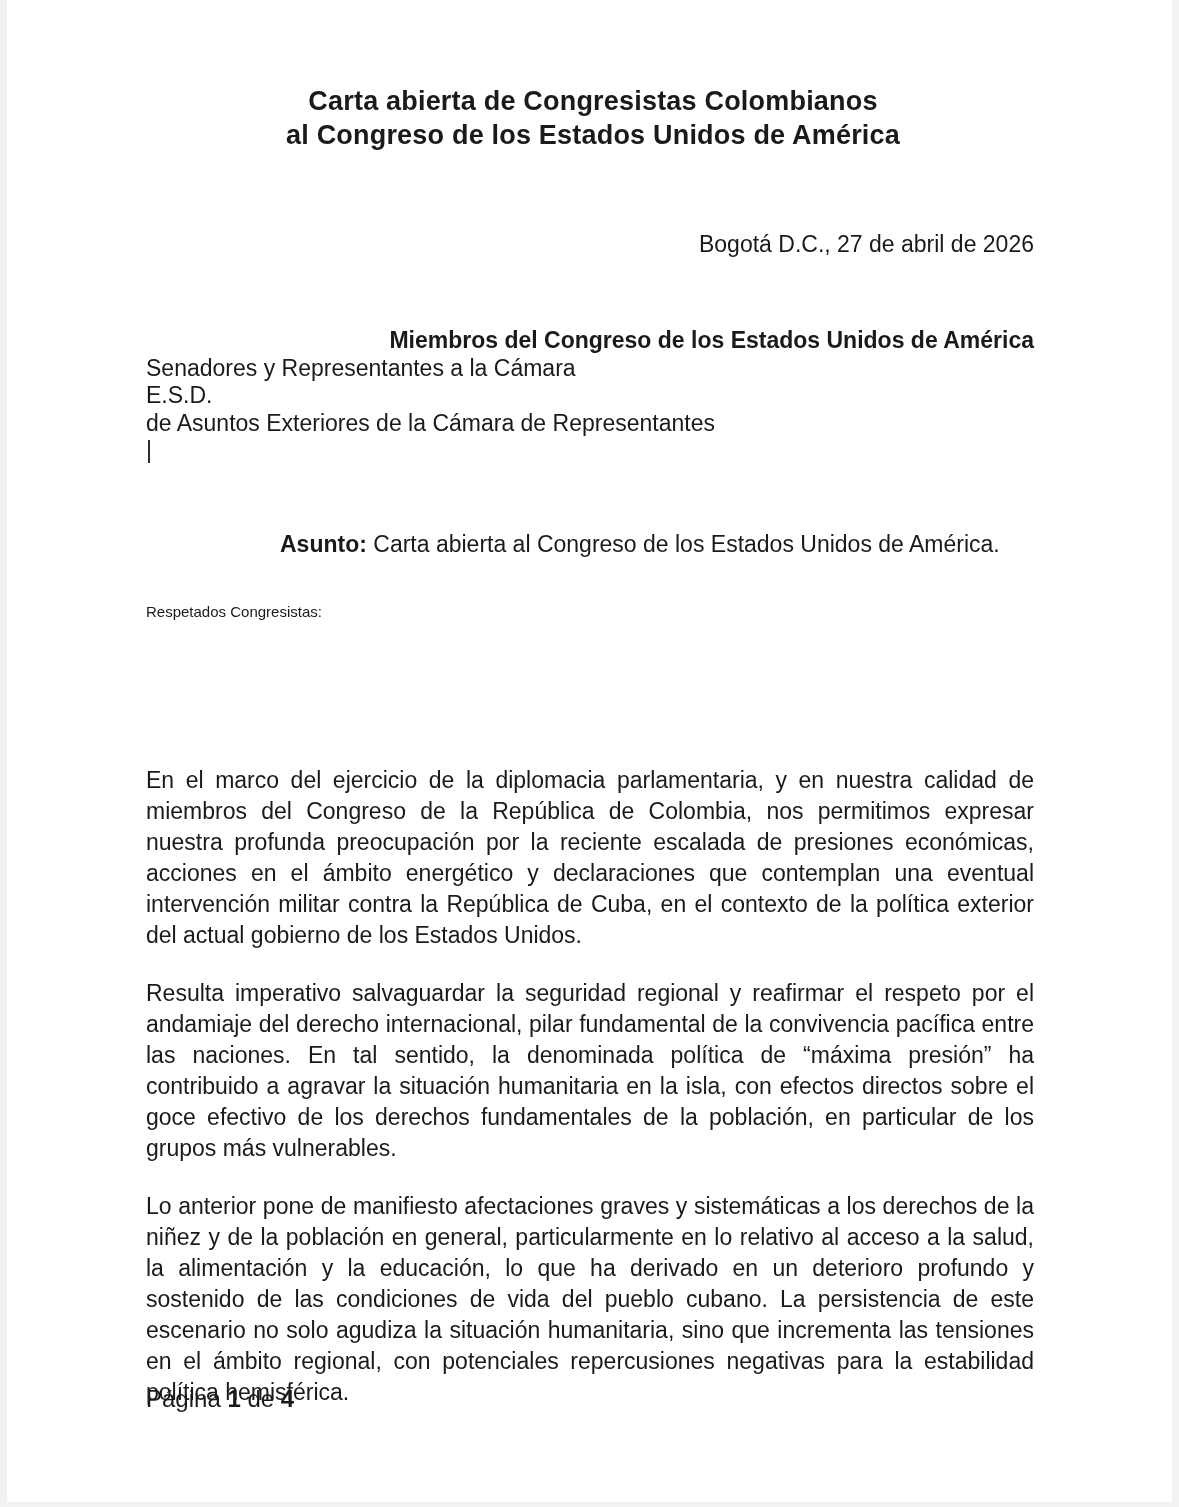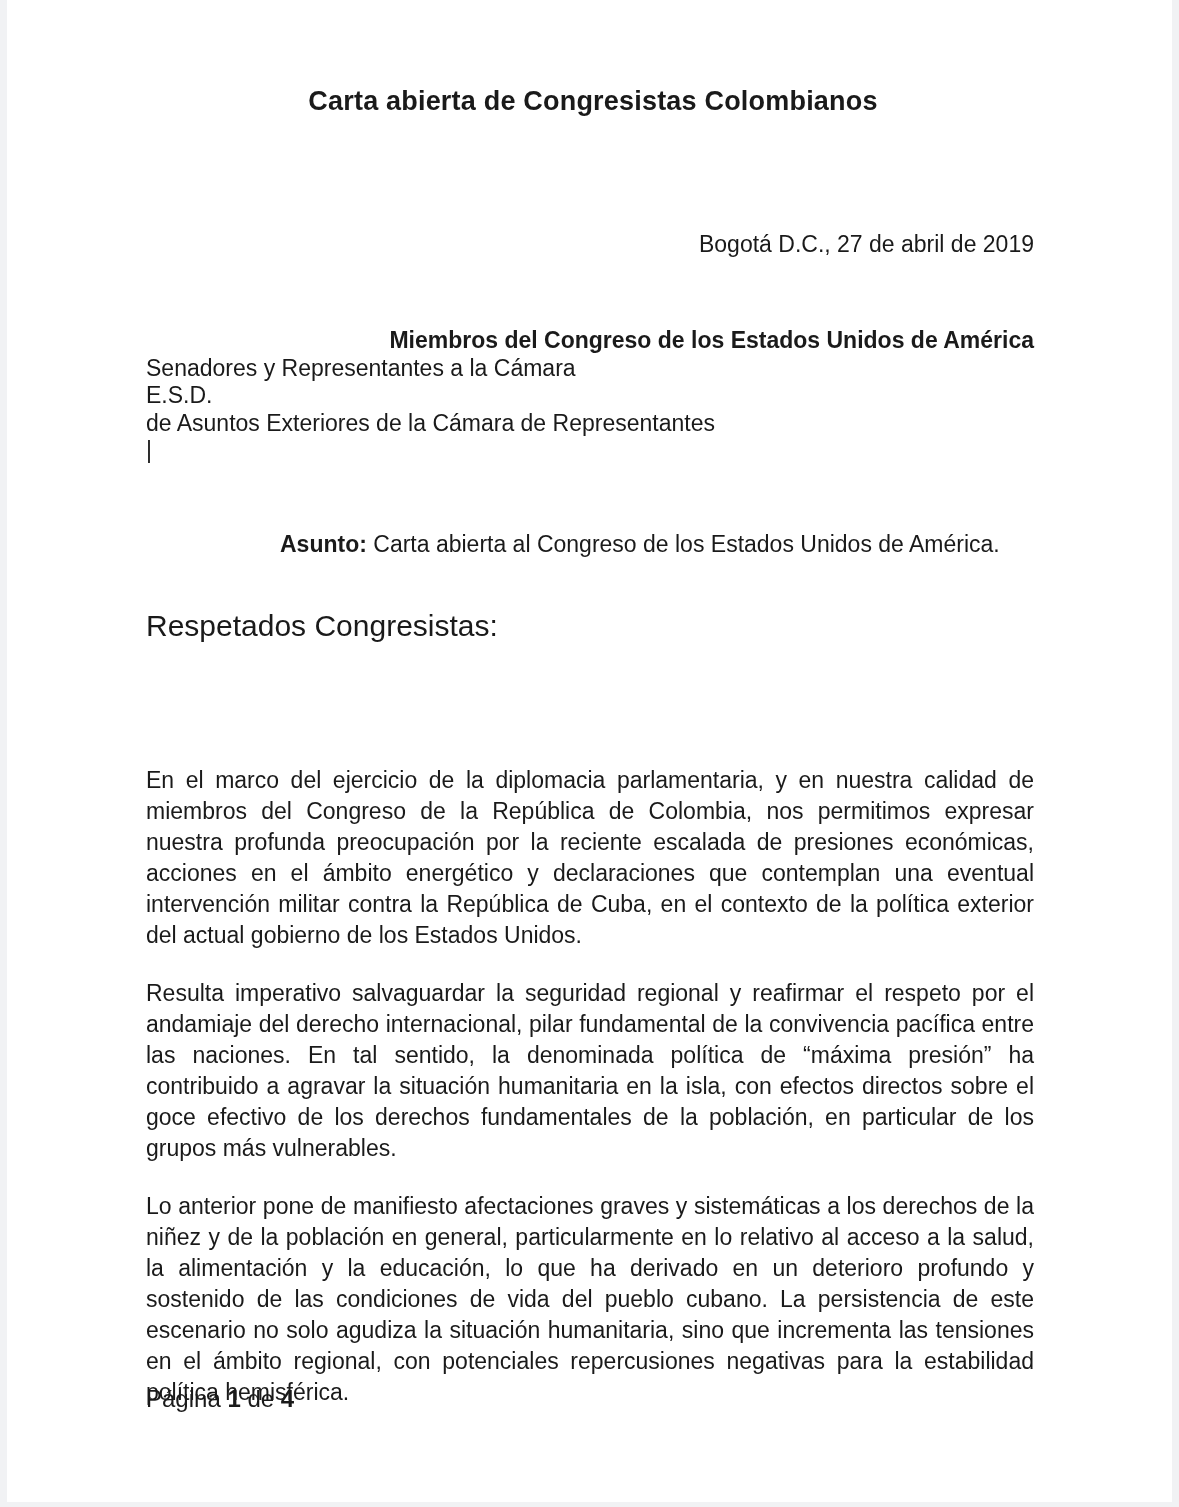--- a/index.html
+++ b/index.html
@@ -58,24 +58,24 @@
   .subject-line {
     position: absolute;
     top: 531px;
     left: 273px;
     width: 760px;
     font-size: 23px;
     line-height: 27px;
   }
   .salutation {
     position: absolute;
-    top: 612px;
+    top: 598px;
     left: 139px;
     width: 888px;
-    font-size: 30px;
+    font-size: 15px;
     line-height: 27px;
   }
   .body-para {
     position: absolute;
     left: 139px;
     width: 888px;
     font-size: 23px;
     line-height: 31px;
     text-align: justify;
   }
@@ -94,23 +94,24 @@
   .page-footer b { font-weight: bold; }
 </style>
 </head>
 <body>
 
 <div class="viewer-canvas">
   <div class="doc-page">
 
     <div class="letter-title">
       <div>Carta abierta de Congresistas Colombianos</div>
+      <div>al Congreso de los Estados Unidos de América</div>
     </div>
 
-    <div class="date-line">Bogotá D.C., 27 de abril de 2019</div>
+    <div class="date-line">Bogotá D.C., 27 de abril de 2026</div>
 
     <div class="recipient-block">
       <div class="bold">Miembros del Congreso de los Estados Unidos de América</div>
       <div>Senadores y Representantes a la Cámara</div>
       <div>E.S.D.</div>
       <div>de Asuntos Exteriores de la Cámara de Representantes</div>
       <div>|</div>
     </div>
 
     <div class="subject-line"><b>Asunto:</b><span> Carta abierta al Congreso de los Estados Unidos de América.</span></div>

